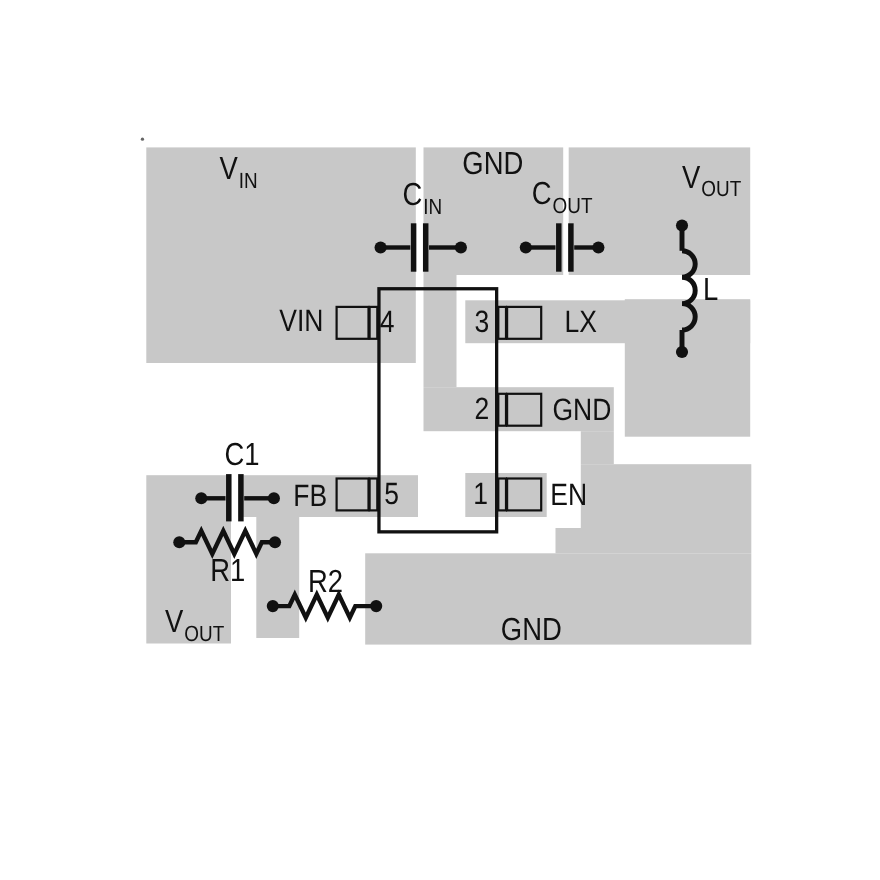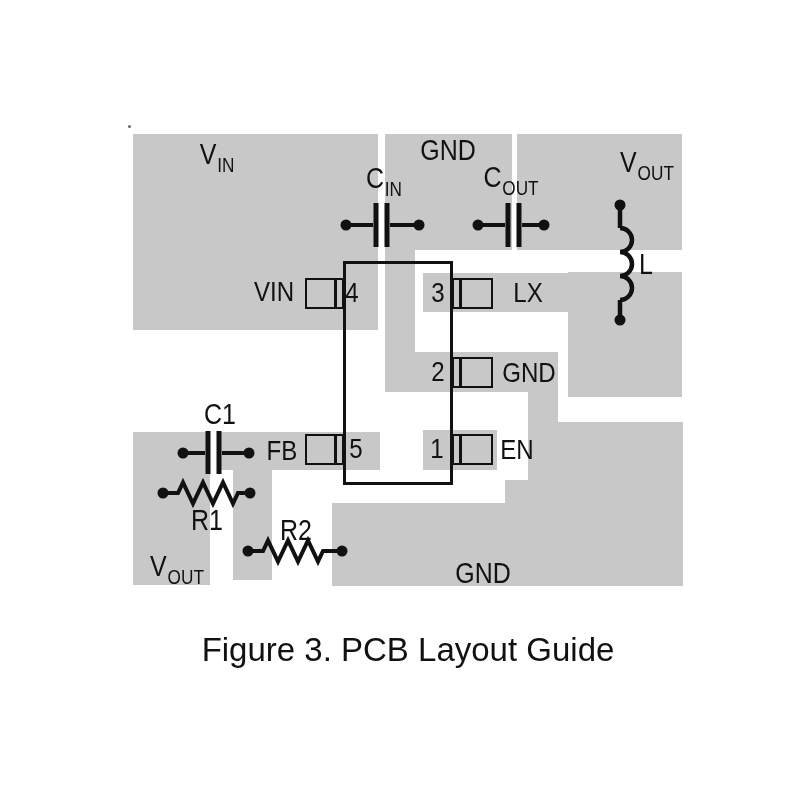--- a/index.html
+++ b/index.html
@@ -179,17 +179,16 @@
       <span>FB</span>
     </div>
 
   <div class="lbl pnum" style="left:437px;top:449px;">
       <span>1</span>
     </div>
   <div class="lbl pinlbl" style="left:517px;top:450px;">
       <span>EN</span>
     </div>
 
-  <div class="caption" style="left:408px;top:649px;">Figure 3. PCB Layout Guide</div>
 
   <div class="speck" style="left:128px;top:125px;"></div>
 
 </div>
 
 </body></html>

